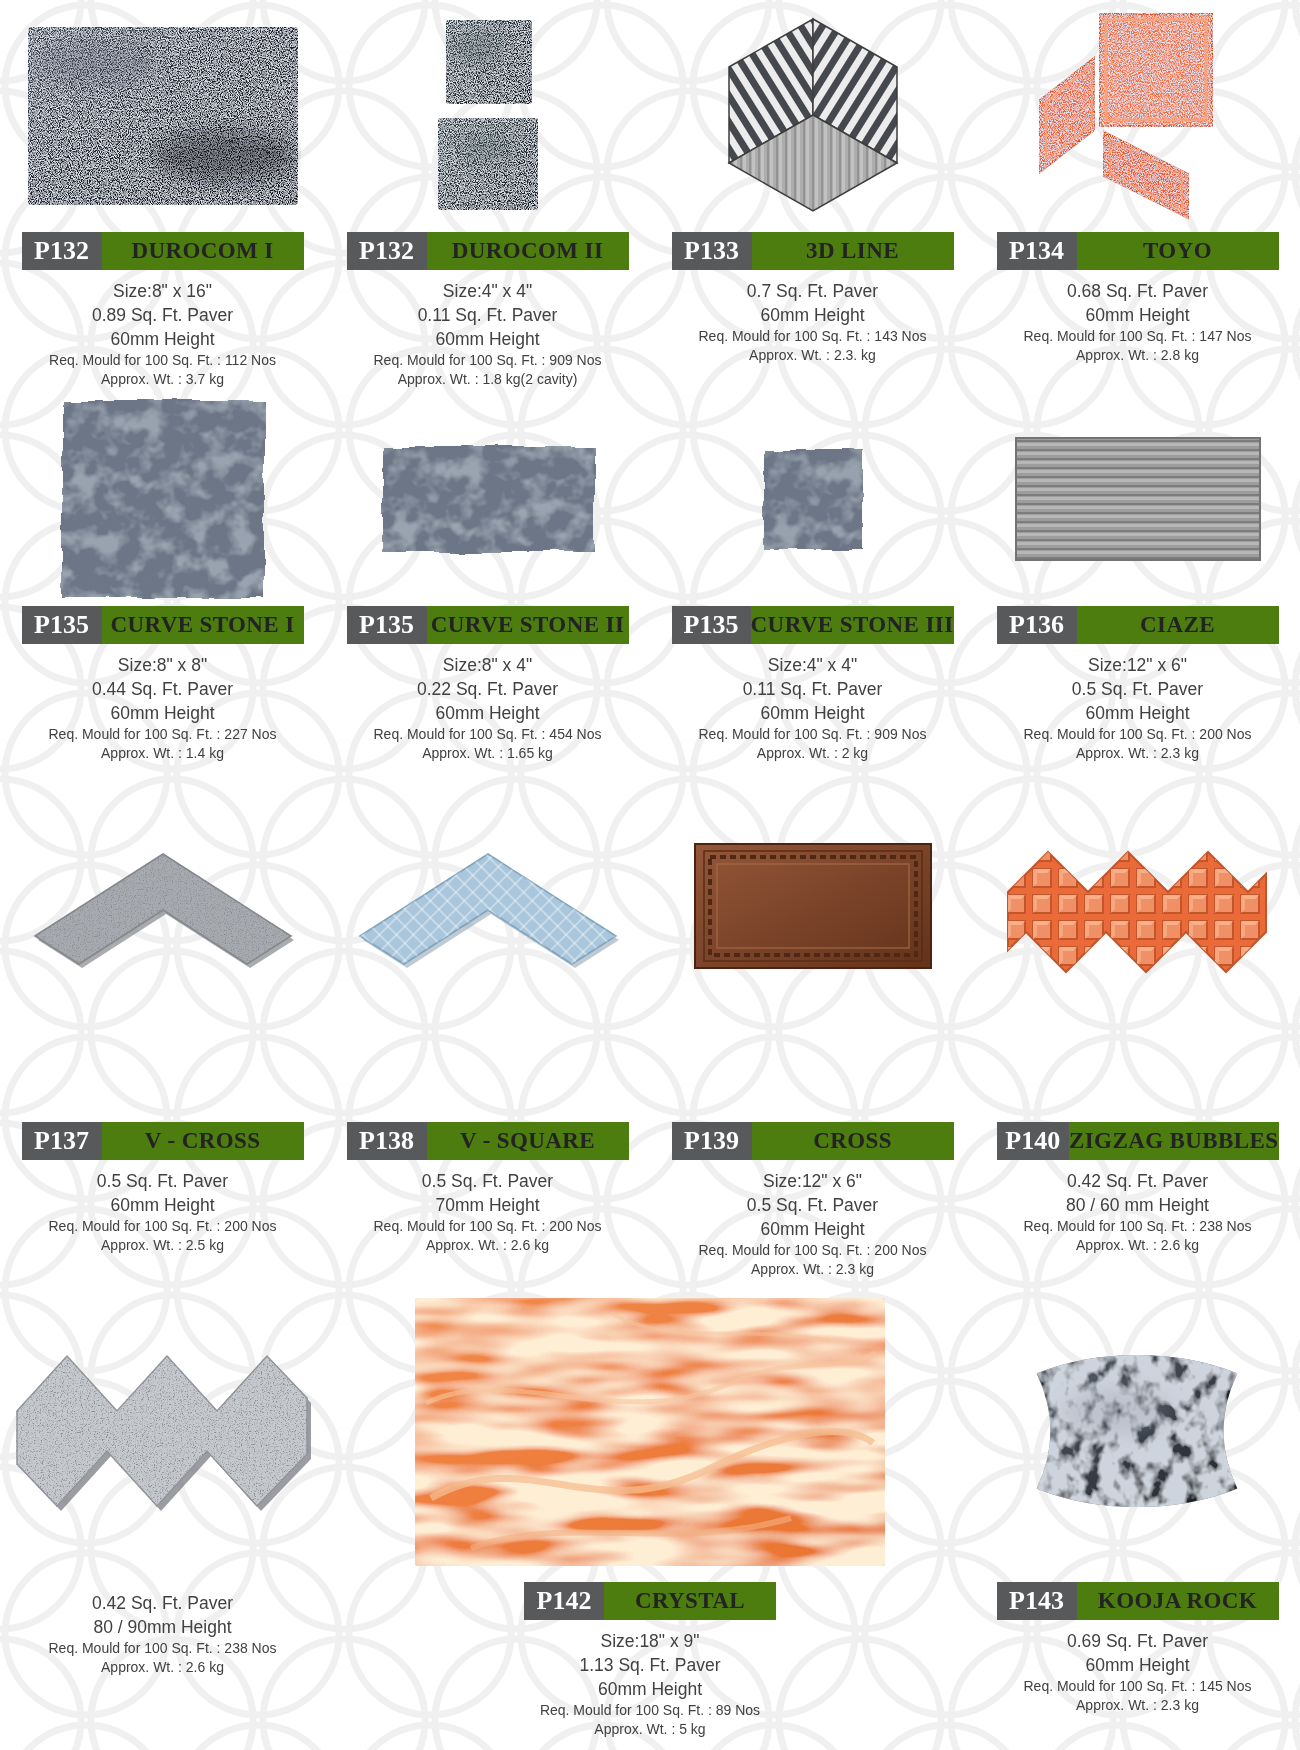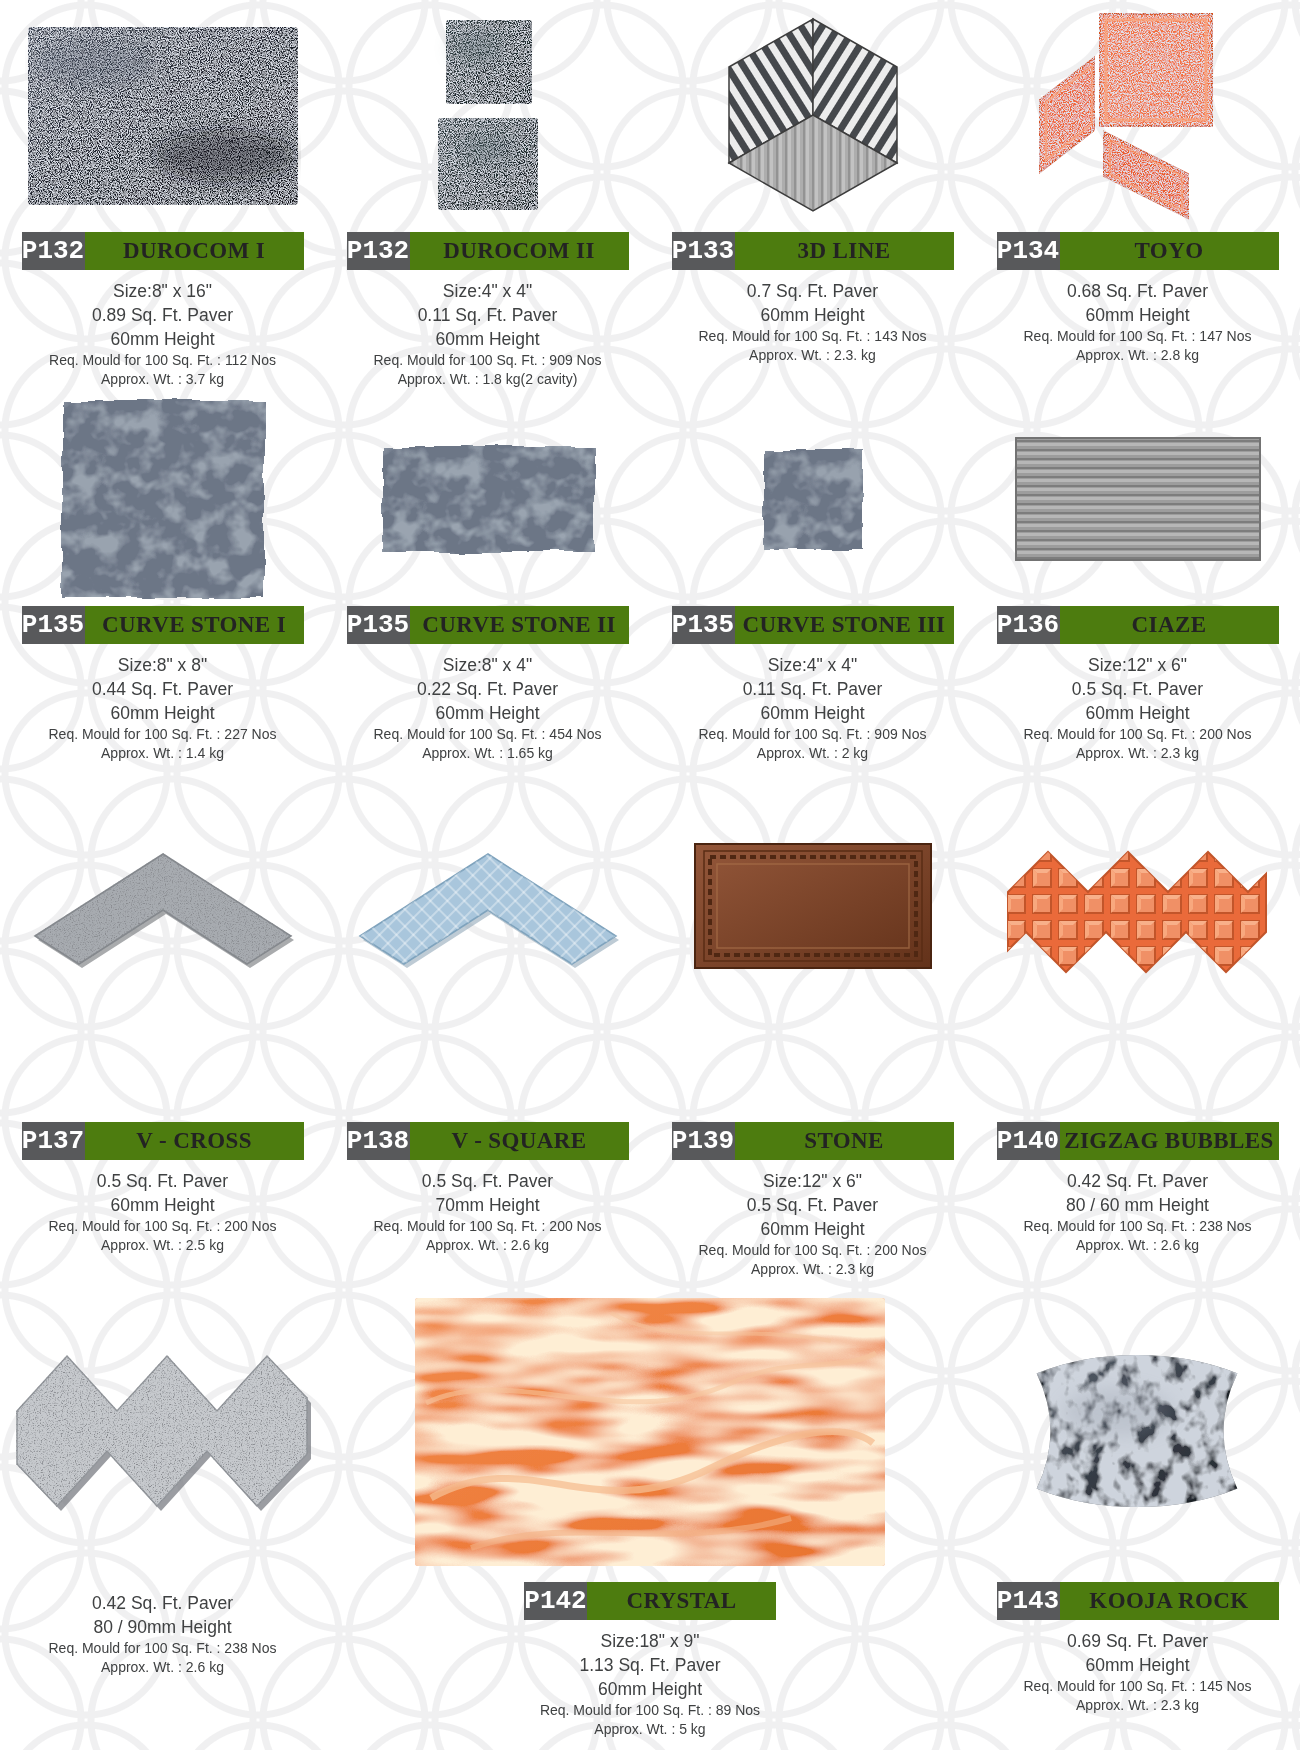--- a/index.html
+++ b/index.html
@@ -22,23 +22,23 @@
   .card{width:325px;display:flex;flex-direction:column;align-items:center}
   .card.wide{width:650px}
   .imgbox{display:flex;align-items:center;justify-content:center;width:100%;box-sizing:border-box}
   .row1 .imgbox{height:232px}
   .row2 .imgbox{height:214px}
   .row3 .imgbox{height:318px;align-items:flex-start;padding-top:36px}
   .row4 .imgbox{height:300px}
   .label{display:flex;width:282px;height:38px;flex:none}
   .card.wide .label{width:252px}
   .code{
-    width:63px;background:#58595b;color:#ffffff;
+    width:80px;background:#58595b;color:#ffffff;
     display:flex;align-items:center;justify-content:center;
-    font-family:Liberation Mono, monospace;font-size:26px;font-weight:600;
+    font-family:Liberation Serif, serif;font-size:26px;font-weight:600;
   }
   .pname{
     flex:1;background:#4d7c0f;color:#232323;
     display:flex;align-items:center;justify-content:center;
     font-family:"Liberation Serif",serif;font-size:23px;font-weight:600;
     letter-spacing:0.4px;white-space:nowrap;
   }
   .specs{margin-top:9px;text-align:center;color:#3f4142}
   .specs .spec-line{font-size:17.5px;line-height:24px}
   .specs.fine{margin-top:0}
@@ -397,21 +397,21 @@
       <div class="imgbox">
         <svg width="244" height="132" viewBox="0 0 244 132">
           <rect x="4" y="4" width="236" height="124" fill="url(#gCreeta)" stroke="#4a2410" stroke-width="2"></rect>
           <rect x="19" y="17" width="206" height="98" fill="none" stroke="#4f2712" stroke-width="4" stroke-dasharray="6 4"></rect>
           <rect x="26" y="24" width="192" height="84" fill="none" stroke="#a76f49" stroke-width="1.5" opacity="0.7"></rect>
           <rect x="13" y="11" width="218" height="110" fill="none" stroke="#5a2c14" stroke-width="1.5"></rect>
         </svg>
       </div>
       <div class="label">
         <div class="code">P139</div>
-        <div class="pname">STONE</div>
+        <div class="pname">CROSS</div>
       </div>
       <div class="specs big">
           <div class="spec-line">Size:12" x 6"</div>
           <div class="spec-line">0.5 Sq. Ft. Paver</div>
           <div class="spec-line">60mm Height</div>
         </div>
       <div class="specs fine">
           <div class="spec-line">Req. Mould for 100 Sq. Ft. : 200 Nos</div>
           <div class="spec-line">Approx. Wt. : 2.3 kg</div>
         </div>

